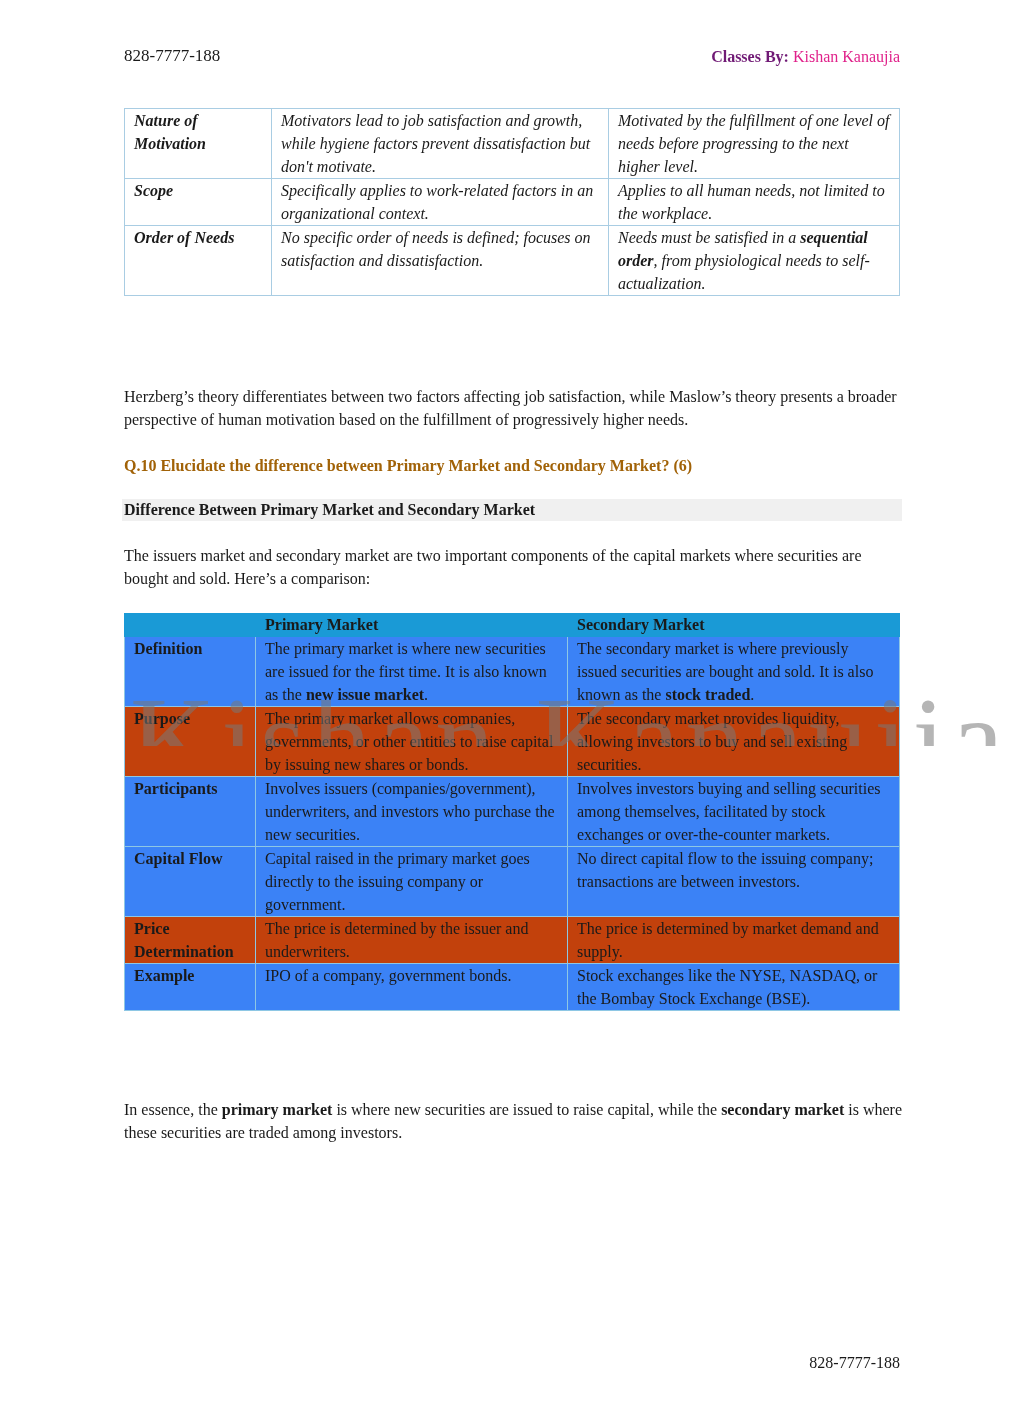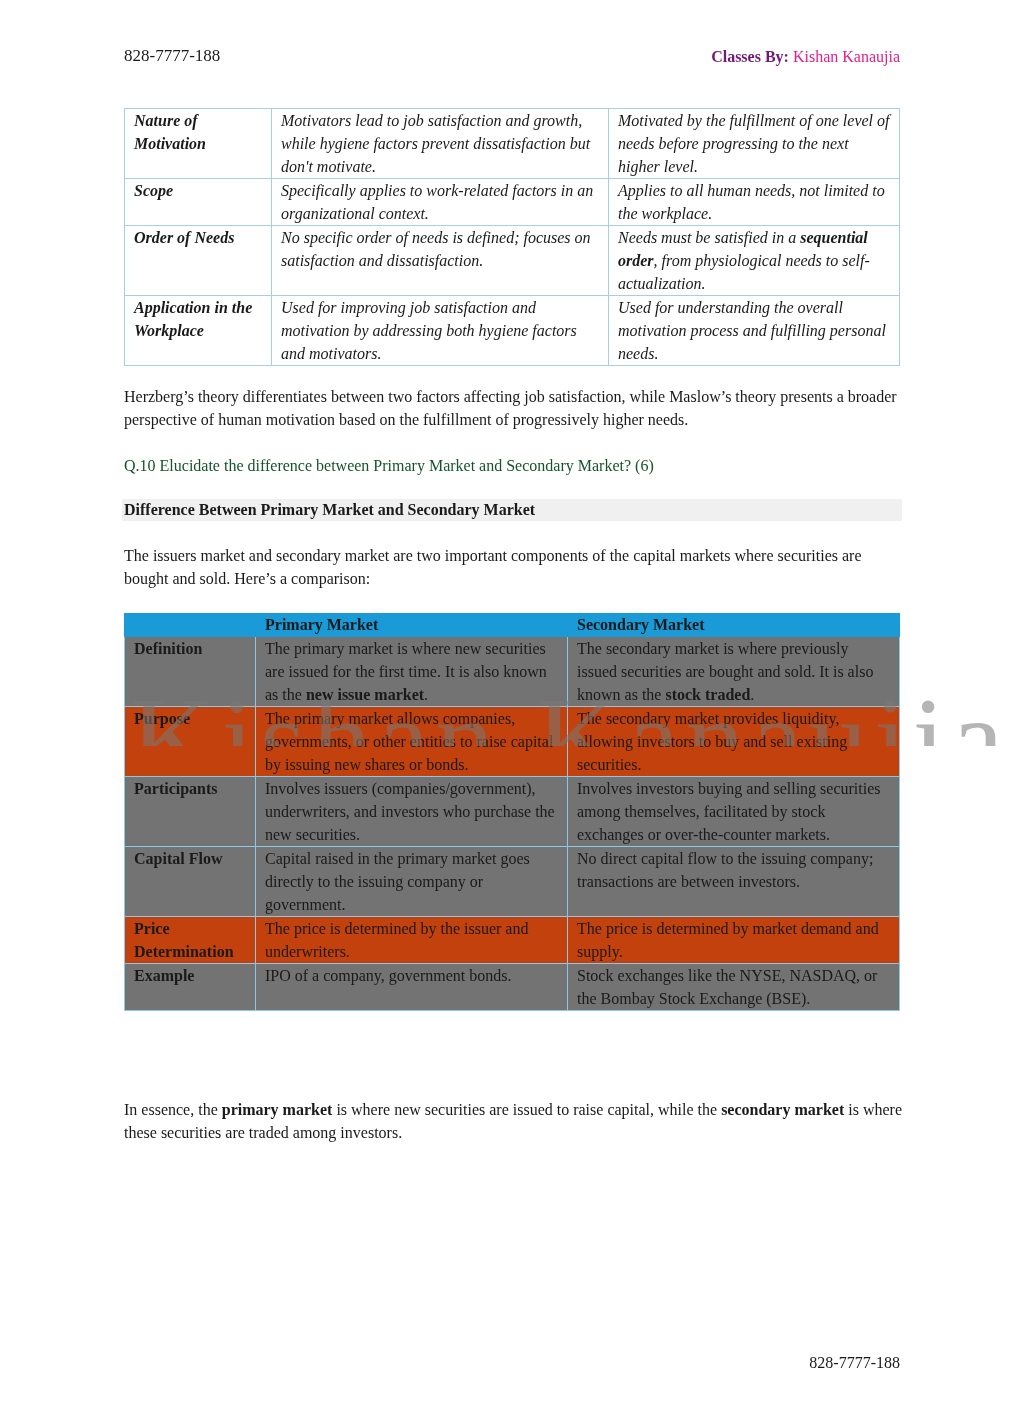--- a/index.html
+++ b/index.html
@@ -16,29 +16,29 @@
   table.tbl td { vertical-align: top; padding: 0 9px 0 9px; }
 
   #tbl1 { top: 108px; width: 776px; }
   #tbl1 td { border: 1px solid #a9cde3; font-style: italic; }
   #tbl1 td.k { font-weight: bold; width: 128px; }
   #tbl1 td.c2 { width: 318px; }
   #tbl1 tr.r3 td { height: 69px; margin-left: 32px; }
 
   .para { position: absolute; left: 124px; width: 778px; font-size: 16px; line-height: 23px; }
   #p1 { top: 385px; }
-  #q10 { top: 454px; color: #14532d; }
+  #q10 { top: 454px; color: #a16207; font-weight: bold; }
   #secbar { position: absolute; left: 122px; top: 499px; width: 780px; height: 22px; background: #f0f0f0; }
   #sectitle { position: absolute; left: 124px; top: 499px; font-size: 16px; line-height: 22px; font-weight: bold; }
   #p2 { top: 544px; }
 
   #tbl2 { top: 613px; width: 776px; }
   #tbl2 td { border-left: 1px solid #8ec7e4; border-right: 1px solid #8ec7e4; border-bottom: 1px solid #8ec7e4; }
   #tbl2 tr.head td { background: #1a9ad6; font-weight: bold; height: 23px; border-color: #1a9ad6; }
-  #tbl2 tr.band td { background: #737373; }
+  #tbl2 tr.band td { background: #3b82f6; }
   #tbl2 tr.plain td { background: #c2410c; }
   #tbl2 td.k { font-weight: bold; width: 112px; }
   #tbl2 td.c2 { width: 293px; }
   #tbl2 tr.r-trans td { height: 69px; }
   #tbl2 tr.r-ex td { height: 46px; }
 
   #p3 { top: 1098px; }
   b { font-weight: bold; }
 
   .watermark { position: absolute; left: 130px; top: 680px; font-size: 118px; line-height: 120px;
@@ -67,25 +67,20 @@
     </tr>
     <tr>
       <td class="k">Scope</td>
       <td class="c2">Specifically applies to work-related factors in an organizational context.</td>
       <td>Applies to all human needs, not limited to the workplace.</td>
     </tr>
     <tr class="r3">
       <td class="k">Order of Needs</td>
       <td class="c2">No specific order of needs is defined; focuses on satisfaction and dissatisfaction.</td>
       <td><span>Needs must be satisfied in a </span><b>sequential order</b><span>, from physiological needs to self-actualization.</span></td>
-    </tr>
-    <tr>
-      <td class="k">Application in the Workplace</td>
-      <td class="c2">Used for improving job satisfaction and motivation by addressing both hygiene factors and motivators.</td>
-      <td>Used for understanding the overall motivation process and fulfilling personal needs.</td>
     </tr>
   </tbody>
     </table>
 
   <div class="para" id="p1">Herzberg’s theory differentiates between two factors affecting job satisfaction, while Maslow’s theory presents a broader perspective of human motivation based on the fulfillment of progressively higher needs.</div>
   <div class="para" id="q10">Q.10 Elucidate the difference between Primary Market and Secondary Market? (6)</div>
 
   <div id="secbar"></div>
   <div id="sectitle">Difference Between Primary Market and Secondary Market</div>
 

